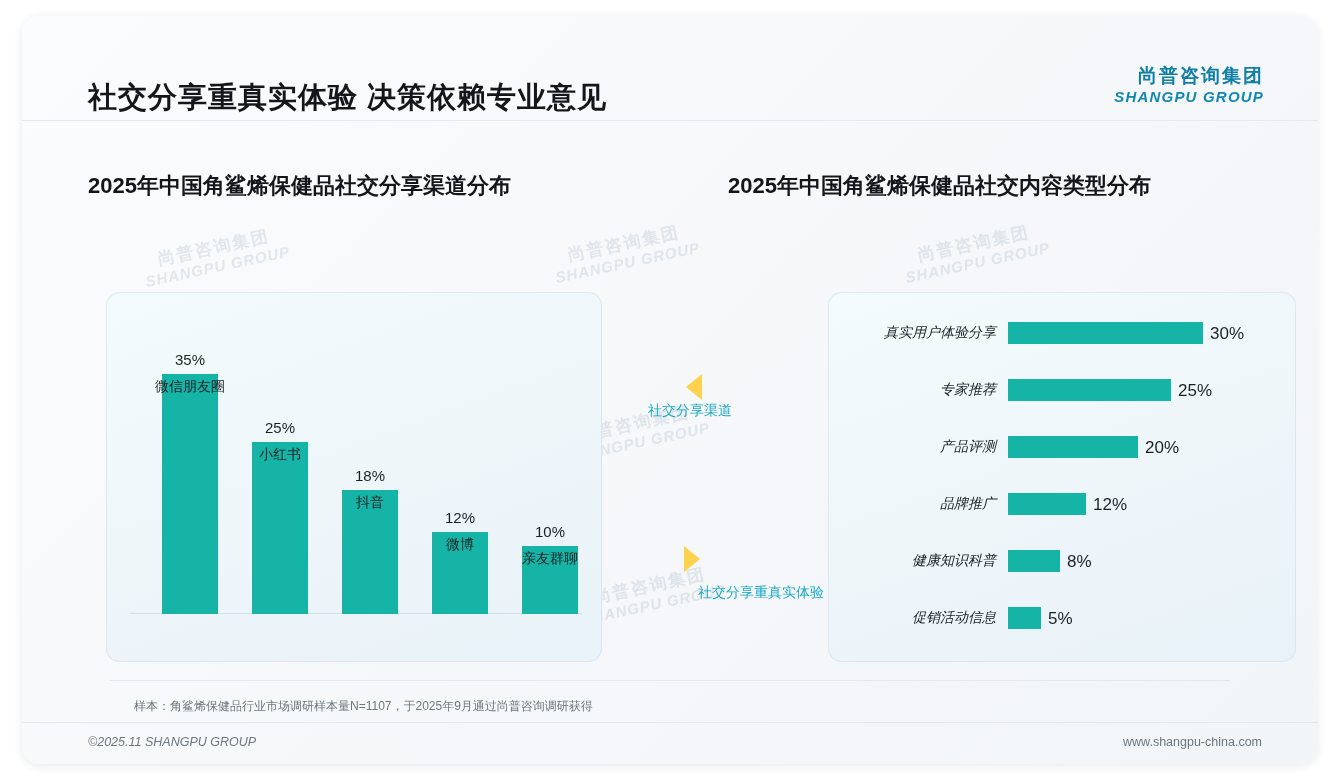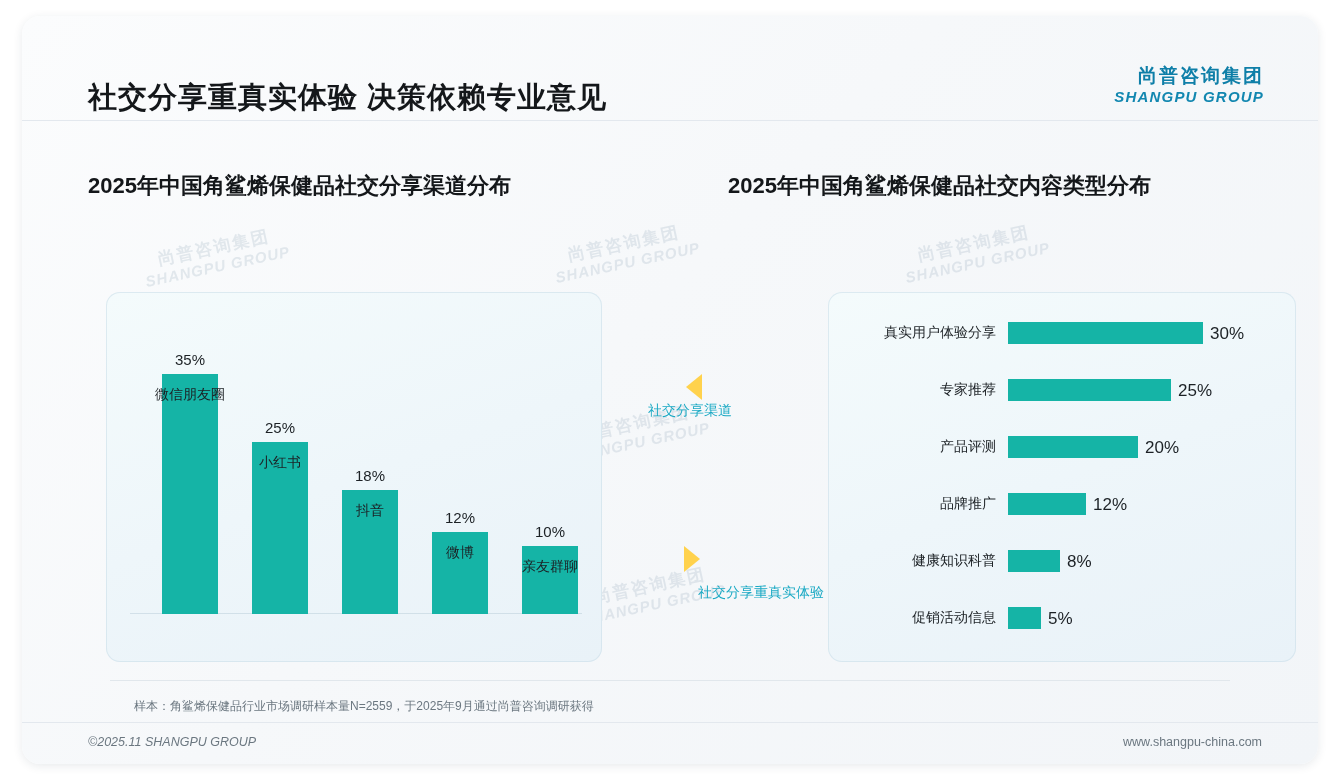--- a/index.html
+++ b/index.html
@@ -139,21 +139,21 @@
   .col .val {
     position: absolute;
     left: -16px;
     width: 88px;
     text-align: center;
     font-size: 15px;
     color: #1c2125;
   }
   .col .cat {
     position: absolute;
-    top: 12px;
+    top: 4px;
     left: -22px;
     width: 100px;
     text-align: center;
     font-size: 14px;
     color: #1c2125;
     white-space: nowrap;
   }
 
   
   .barchart {
@@ -171,20 +171,21 @@
   }
   .brow .lbl {
     position: absolute;
     left: 0;
     top: 4px;
     width: 168px;
     text-align: right;
     font-size: 14px;
     color: #1c2125;
     white-space: nowrap;
+    font-style: italic;
   }
   .brow .bar {
     position: absolute;
     left: 180px;
     top: 2px;
     height: 22px;
     background: #15b4a6;
   }
   .brow .val {
     position: absolute;
@@ -386,20 +387,20 @@
       </div>
 
       <div class="brow" style="top:313px;">
         <div class="lbl">促销活动信息</div>
         <div class="bar" style="width:33px;"></div>
         <div class="val" style="left:220px;">5%</div>
       </div>
     </div>
 
     <div class="foot-rule"></div>
-    <div class="footnote">样本：角鲨烯保健品行业市场调研样本量N=2559，于2025年9月通过尚普咨询调研获得</div>
+    <div class="footnote">样本：角鲨烯保健品行业市场调研样本量N=1107，于2025年9月通过尚普咨询调研获得</div>
 
     <div class="footer-bar"></div>
     <div class="copyright">©2025.11 SHANGPU GROUP</div>
     <div class="site">www.shangpu-china.com</div>
 
   </div>
 </div>
 
 </body></html>

